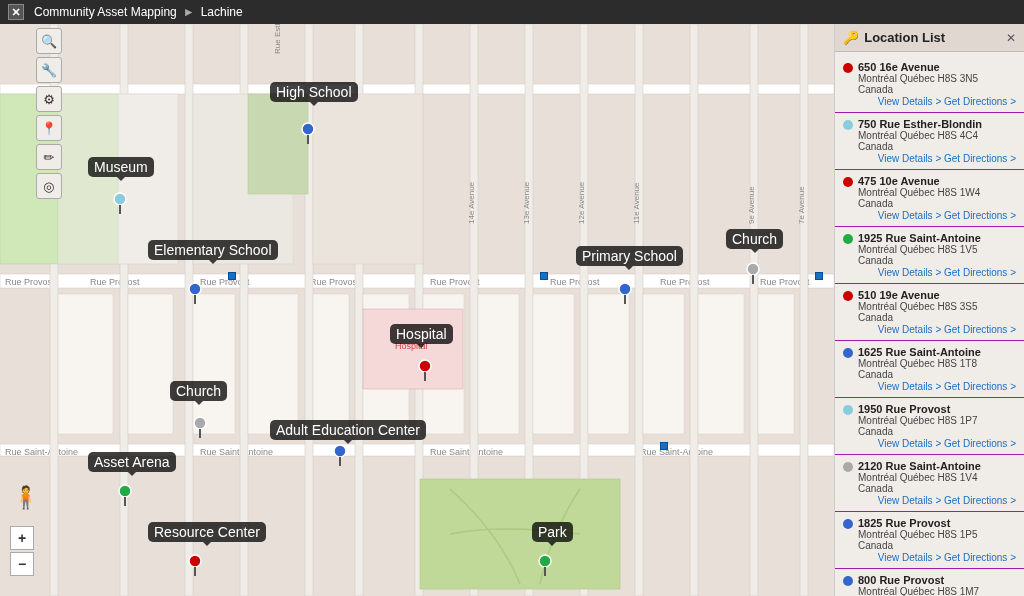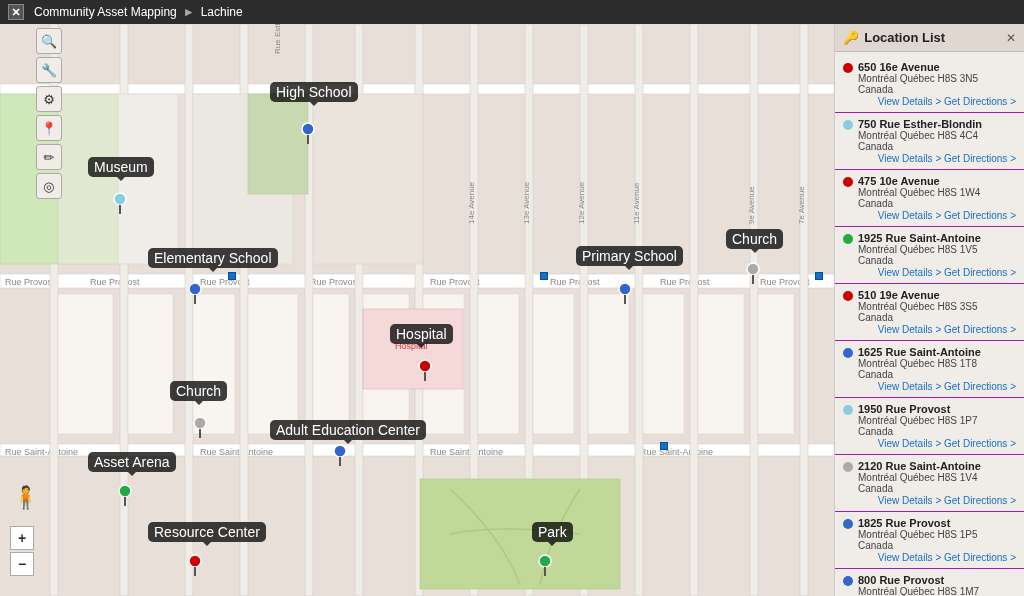--- a/index.html
+++ b/index.html
@@ -336,21 +336,21 @@
       <div class="map-label" style="left:88px; top:133px;">
         <span>Museum</span>
       </div>
       <div style="position:absolute; left:120px; top:168px; transform:translateX(-50%);">
         <svg width="14" height="22" viewBox="0 0 14 22">
             <circle cx="7" cy="7" r="6" fill="#88ccdd" stroke="#fff" stroke-width="1.5"></circle>
             <line x1="7" y1="13" x2="7" y2="22" stroke="#555" stroke-width="2"></line>
           </svg>
       </div>
 
-      <div class="map-label" style="left:148px; top:224px;">
+      <div class="map-label" style="left:148px; top:216px;">
         <span>Elementary School</span>
       </div>
       <div style="position:absolute; left:195px; top:258px; transform:translateX(-50%);">
         <svg width="14" height="22" viewBox="0 0 14 22">
             <circle cx="7" cy="7" r="6" fill="#3366cc" stroke="#fff" stroke-width="1.5"></circle>
             <line x1="7" y1="13" x2="7" y2="22" stroke="#555" stroke-width="2"></line>
           </svg>
       </div>
 
       <div class="map-label" style="left:576px; top:222px;">

